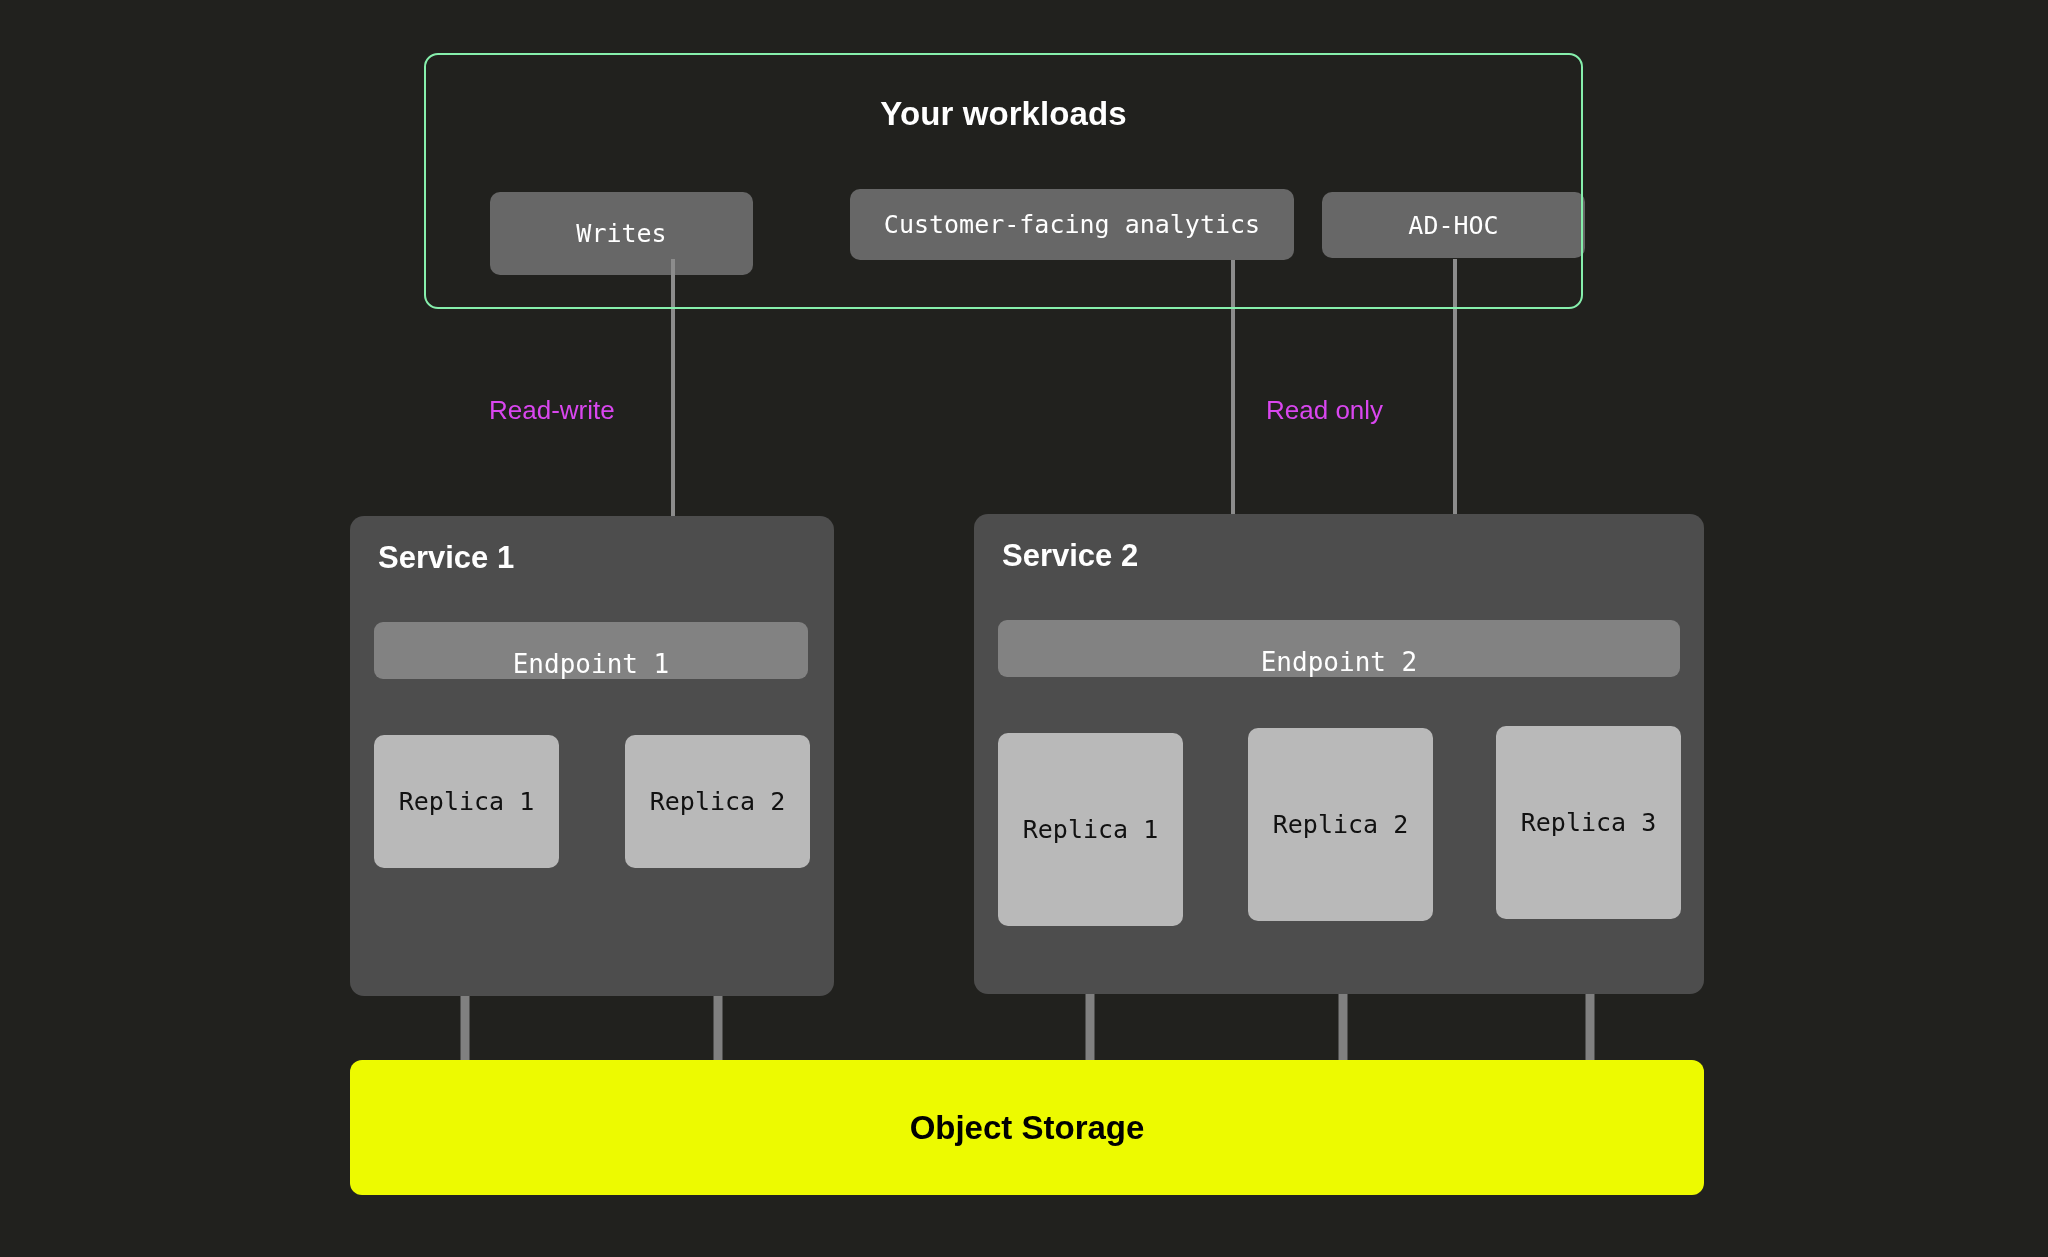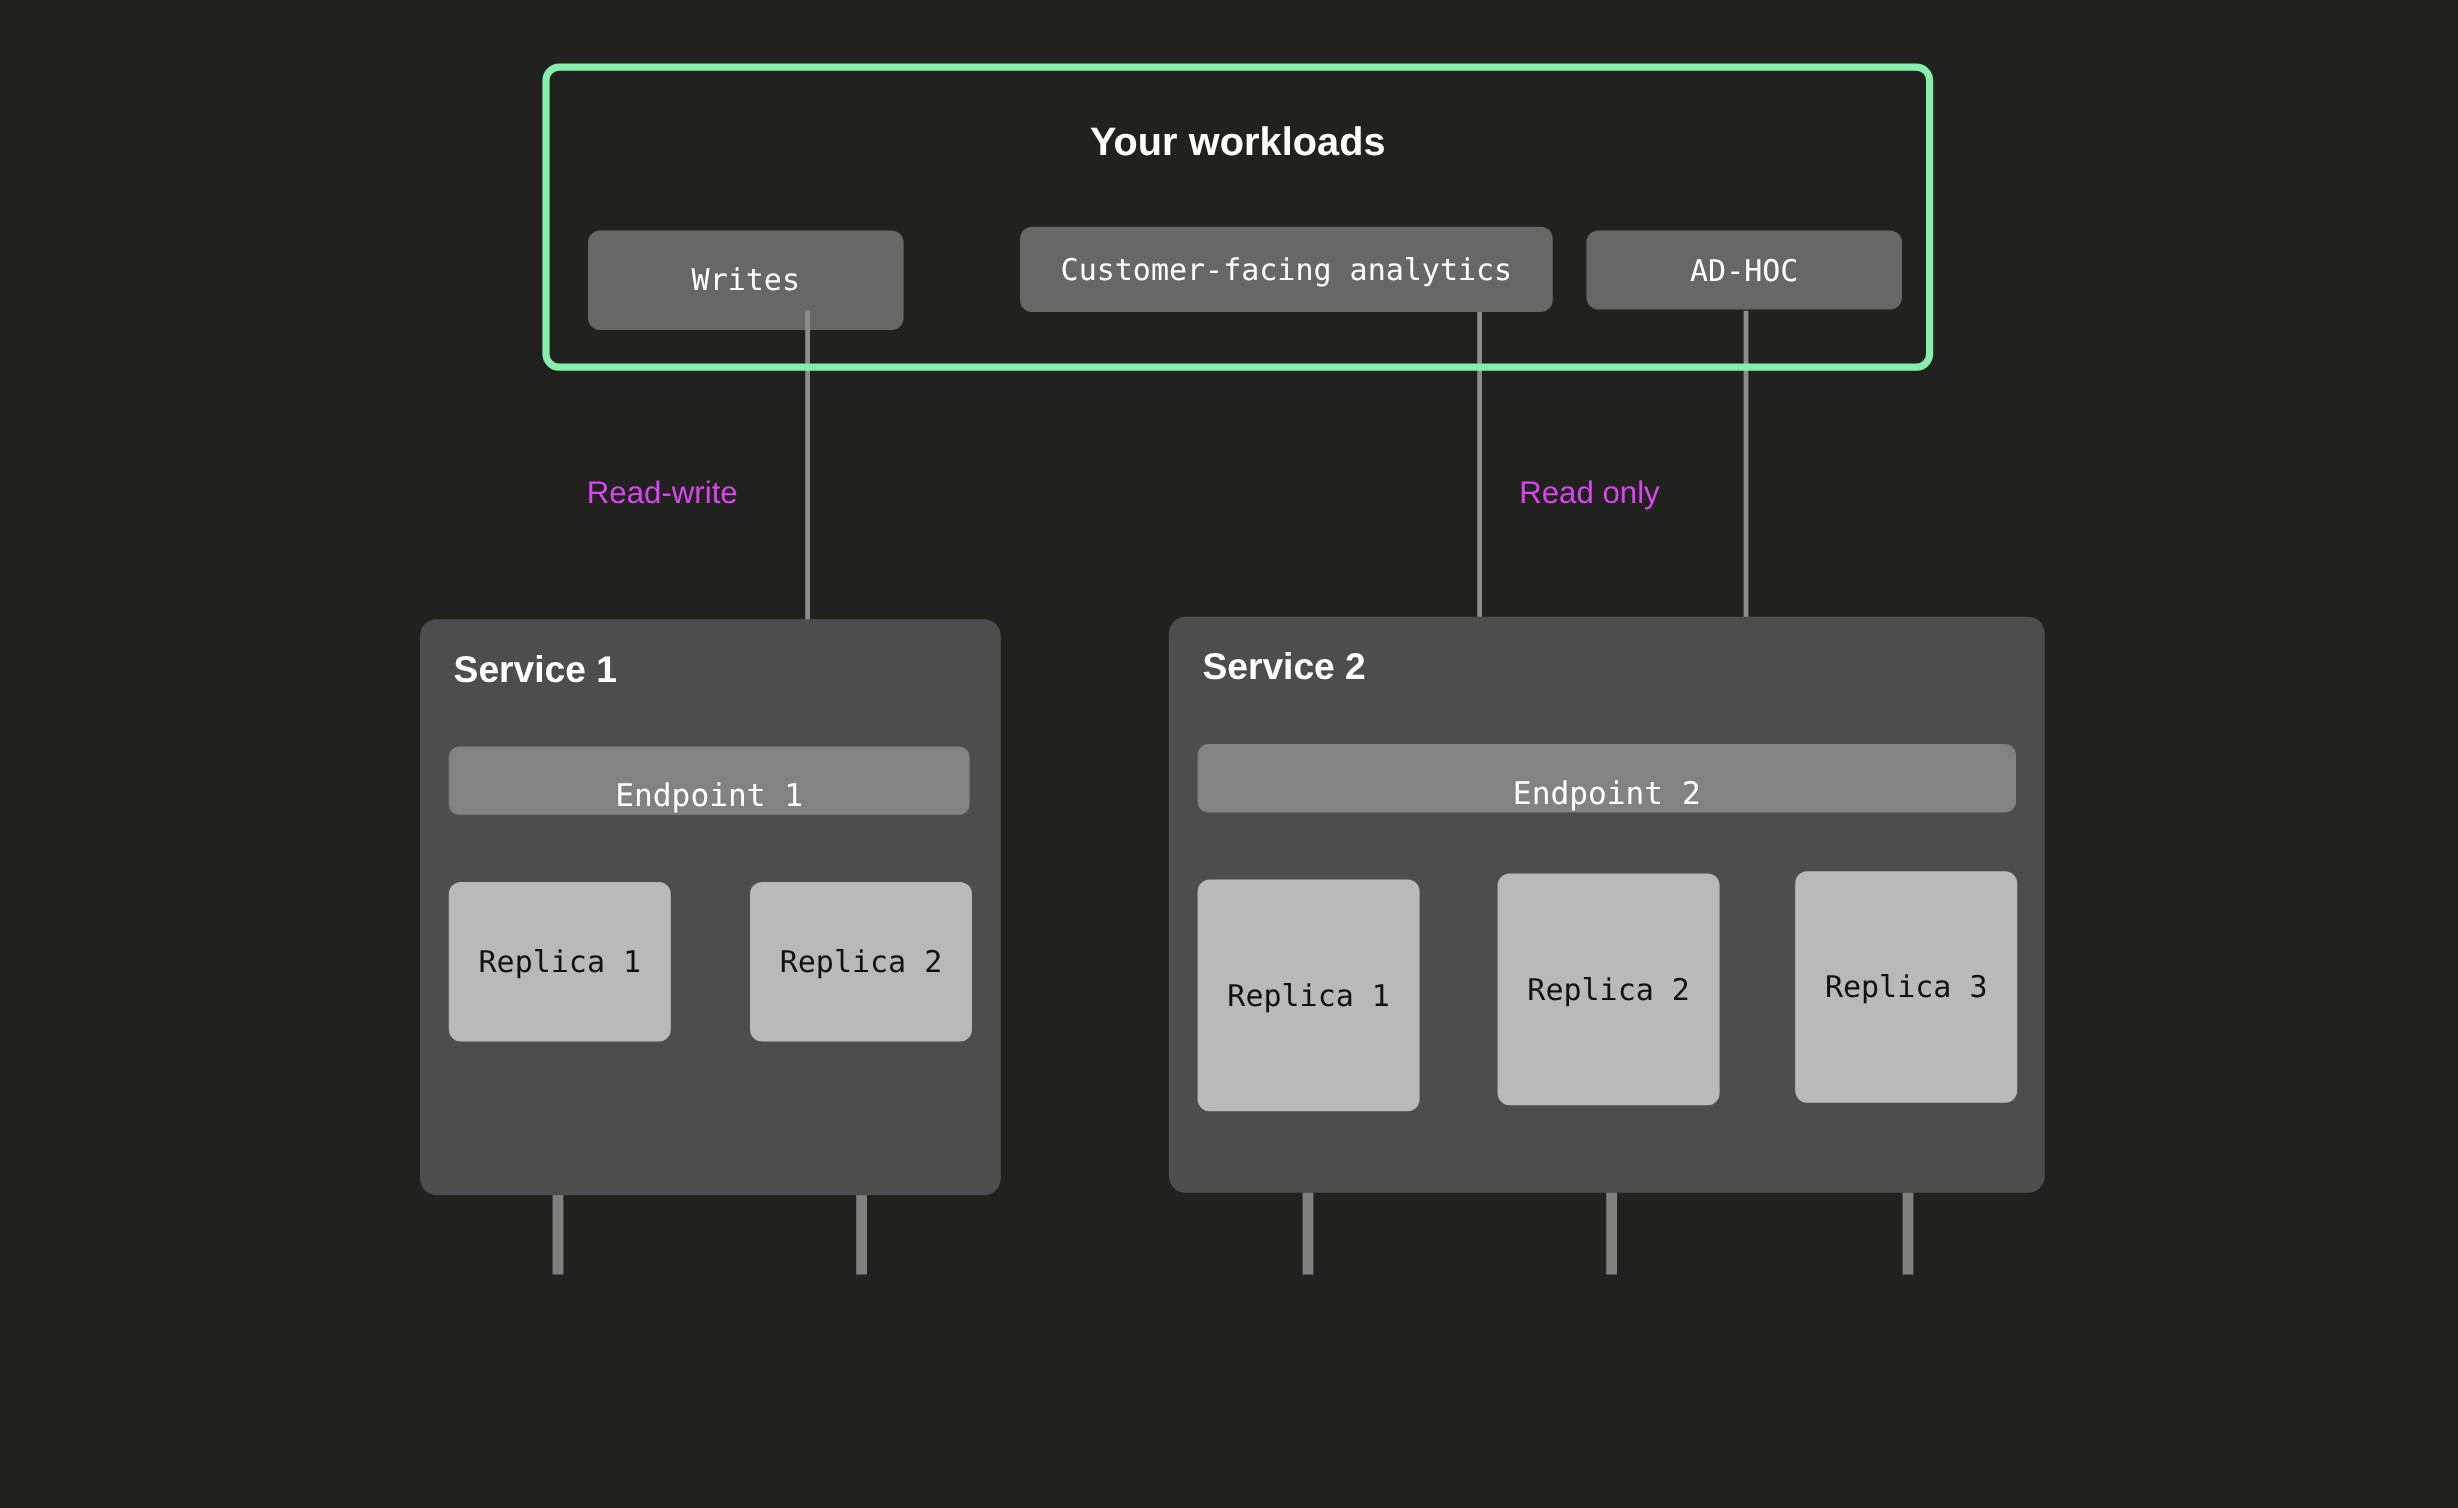--- a/index.html
+++ b/index.html
@@ -22,25 +22,25 @@
     left: 0; top: 0;
     width: 2048px;
     height: 1257px;
     z-index: 1;
     pointer-events: none;
   }
 
   
   .workloads-frame {
     position: absolute;
-    left: 452px;
+    left: 424px;
     top: 53px;
     width: 1159px;
     height: 256px;
-    border: 6px solid #86efac;
+    border: 2px solid #86efac;
     border-radius: 14px;
     box-sizing: border-box;
     z-index: 2;
   }
   .workloads-title {
     position: absolute;
     left: 0;
     top: 40px;
     width: 100%;
     text-align: center;
@@ -220,14 +220,17 @@
       <span>Replica 1</span>
     </div>
     <div class="replica" id="s2-r2">
       <span>Replica 2</span>
     </div>
     <div class="replica" id="s2-r3">
       <span>Replica 3</span>
     </div>
   </div>
 
+  <div id="object-storage">
+    <span class="os-label">Object Storage</span>
+  </div>
 
 </div>
 
 </body></html>

